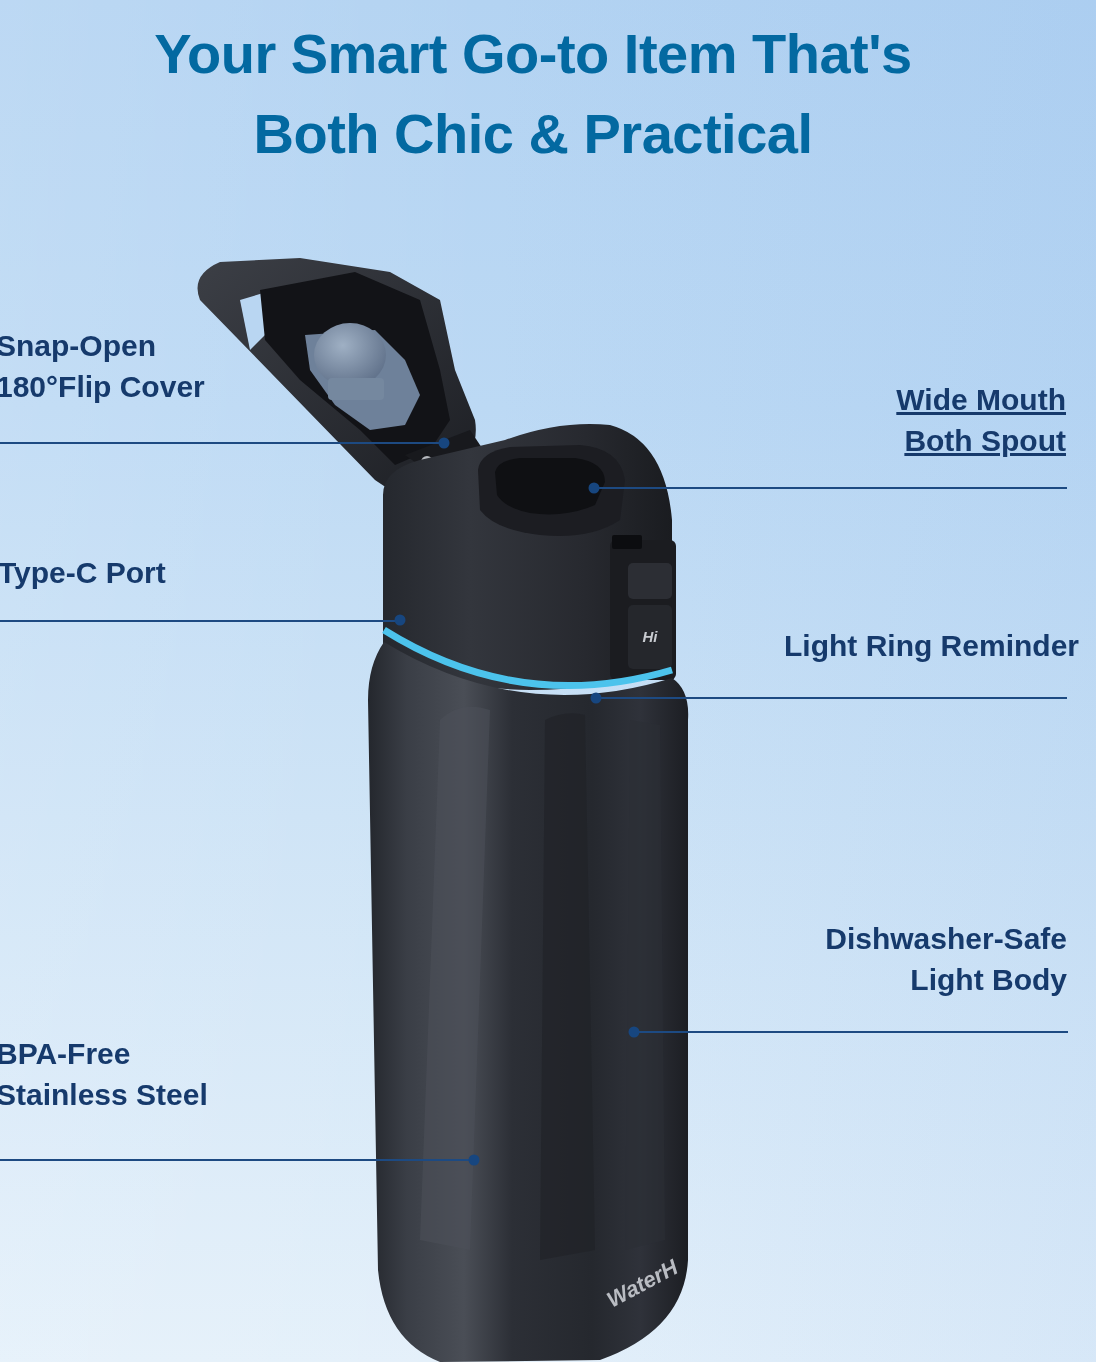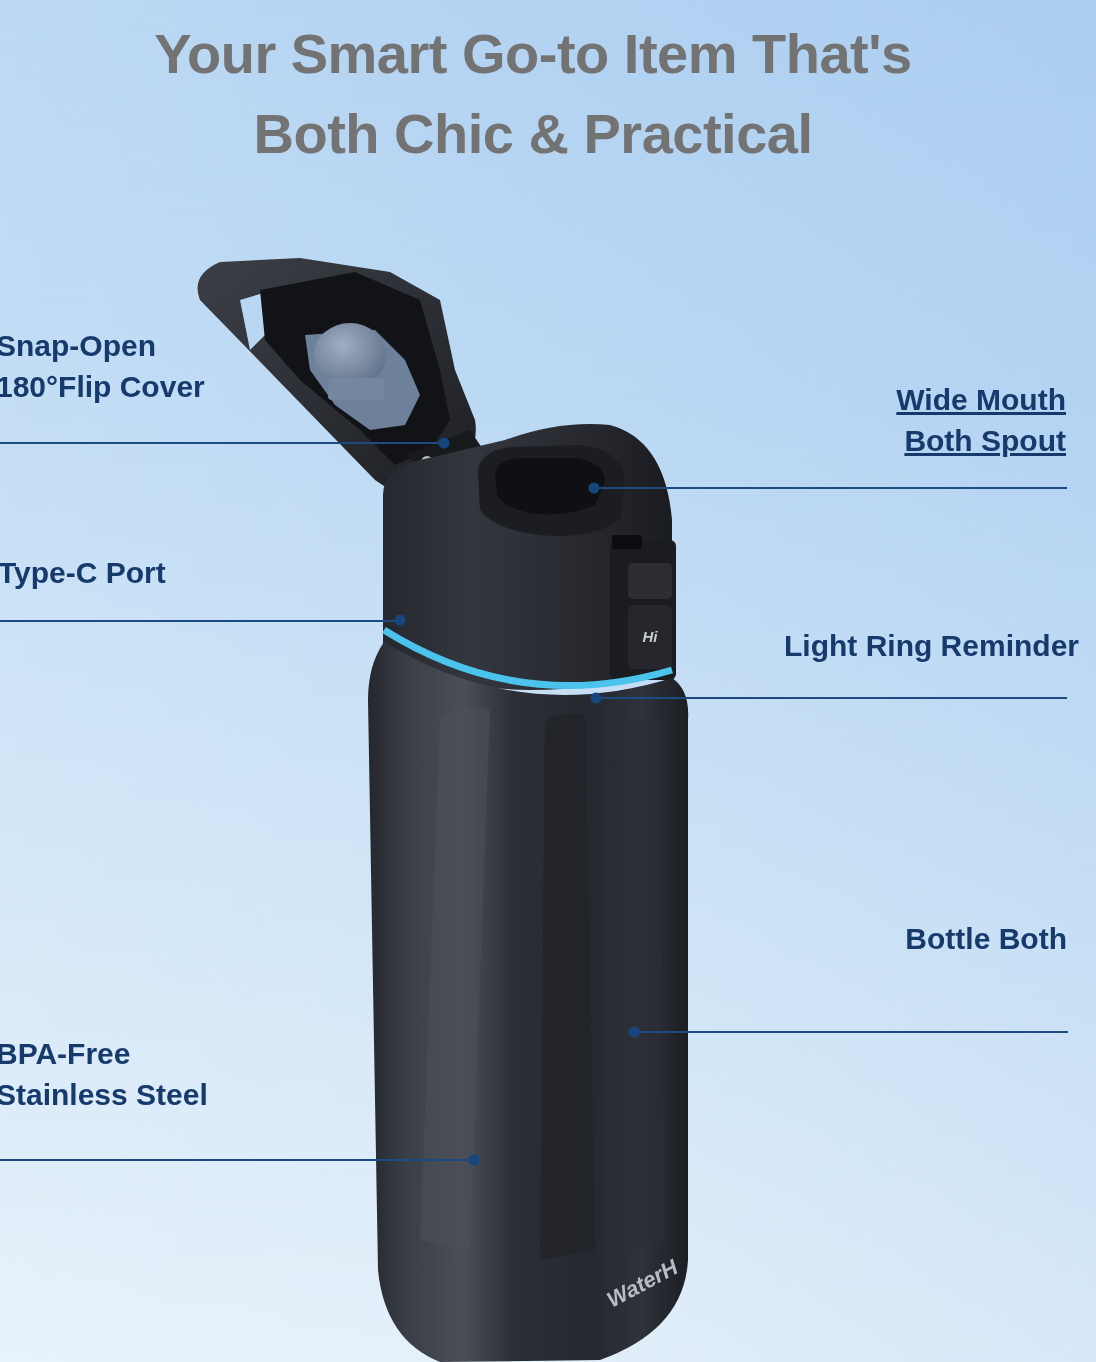--- a/index.html
+++ b/index.html
@@ -8,21 +8,21 @@
     background: linear-gradient(180deg, #b3d3f2 0%, #bcd9f4 30%, #cde3f6 60%, #e4f0fa 100%);
     font-family: "Liberation Sans", "DejaVu Sans", sans-serif;
   }
   .bg-tint {
     position: absolute; inset: 0;
     background: linear-gradient(90deg, rgba(255,255,255,0.12) 0%, rgba(255,255,255,0) 45%, rgba(120,170,230,0.12) 100%);
     pointer-events: none;
   }
   .title {
     position: absolute; left: 0; top: 14px; width: 1066px; text-align: center;
-    color: #737373; font-weight: bold; font-size: 56px; line-height: 80px;
+    color: #0369a1; font-weight: bold; font-size: 56px; line-height: 80px;
     letter-spacing: -0.5px;
   }
   .title div { display: block; }
   .label {
     position: absolute; color: #163a6c; font-weight: bold; font-size: 30px; line-height: 41px;
     white-space: nowrap;
   }
   .label.left { text-align: left; }
   .label.right { text-align: right; }
   .label div { display: block; }
@@ -135,21 +135,22 @@
 <div class="callout-line" style="left:0; top:620px; width:400px;"></div>
 <div class="callout-dot" style="left:400px; top:620px;"></div>
 
 <div class="label right" style="right:17px; top:625px;">
   <div>Light Ring Reminder</div>
 </div>
 <div class="callout-line" style="left:596px; top:697px; width:471px;"></div>
 <div class="callout-dot" style="left:596px; top:698px;"></div>
 
 <div class="label right" style="right:29px; top:918px;">
-  <div>Bottle Both</div>
+  <div>Dishwasher-Safe</div>
+  <div>Light Body</div>
 </div>
 <div class="callout-line" style="left:634px; top:1031px; width:434px;"></div>
 <div class="callout-dot" style="left:634px; top:1032px;"></div>
 
 <div class="label left" style="left:-4px; top:1033px;">
   <div>BPA-Free</div>
   <div>Stainless Steel</div>
 </div>
 <div class="callout-line" style="left:0; top:1159px; width:474px;"></div>
 <div class="callout-dot" style="left:474px; top:1160px;"></div>

